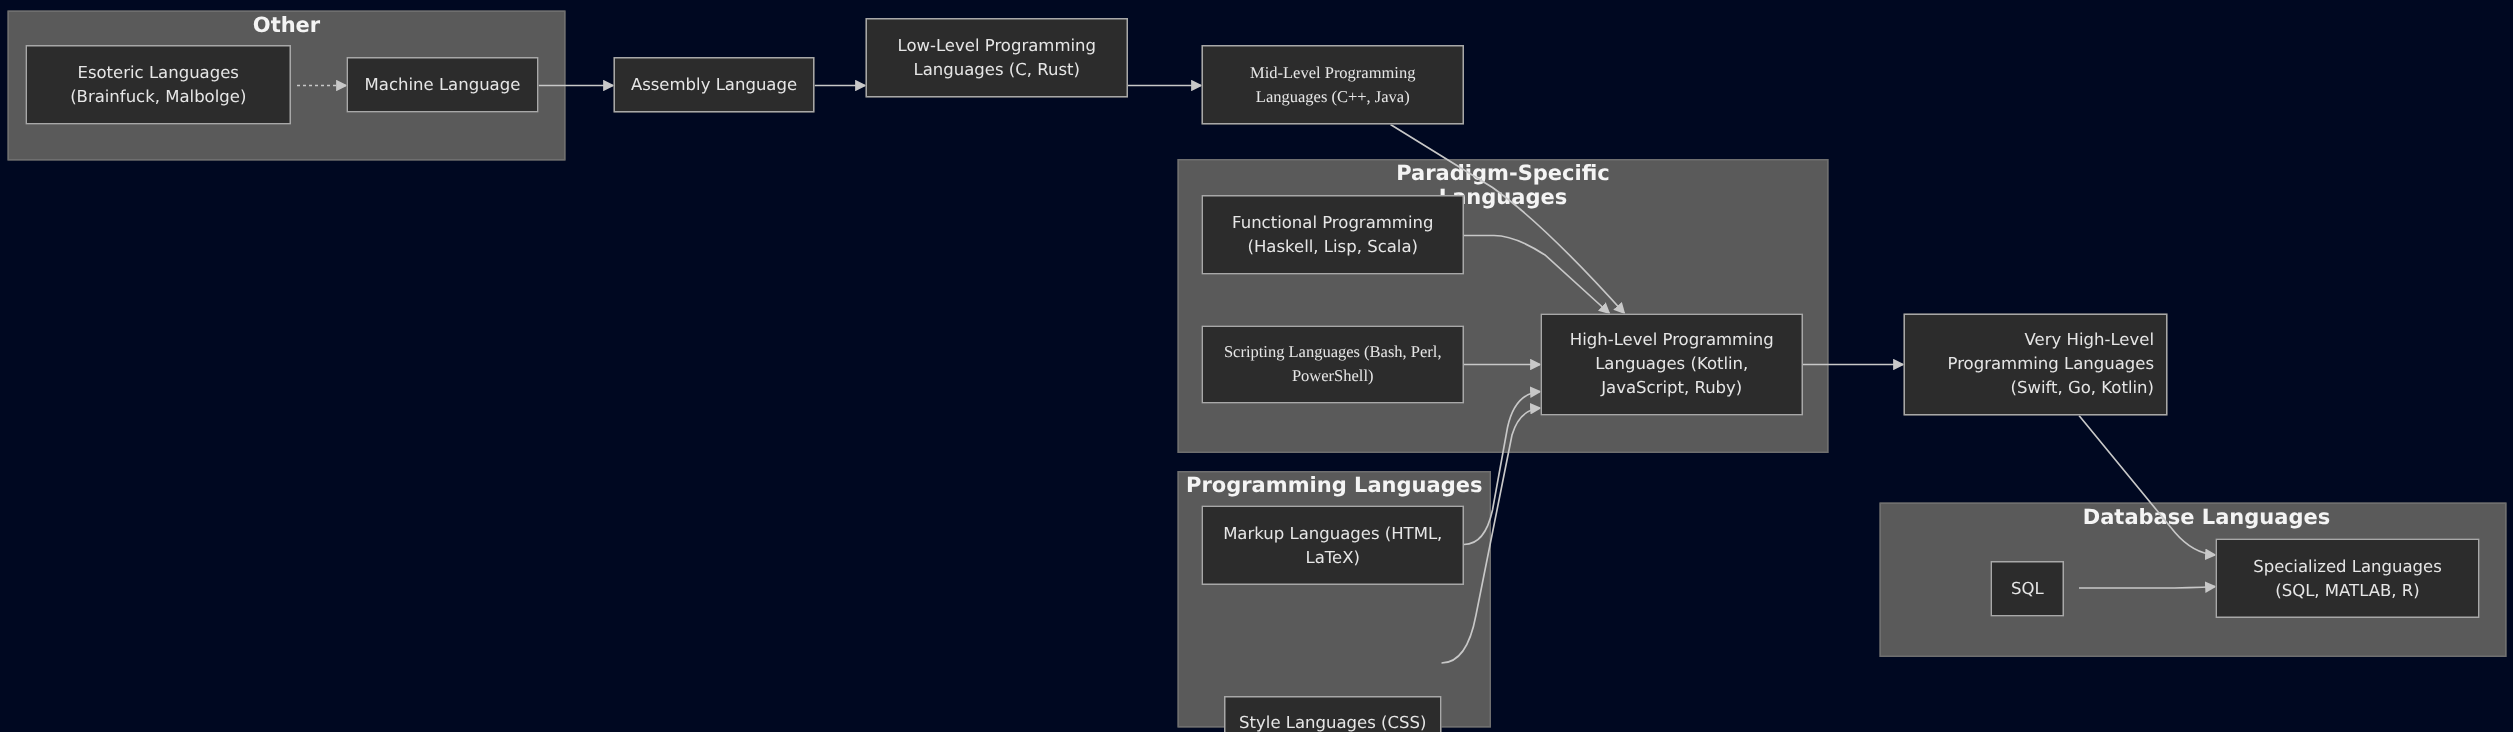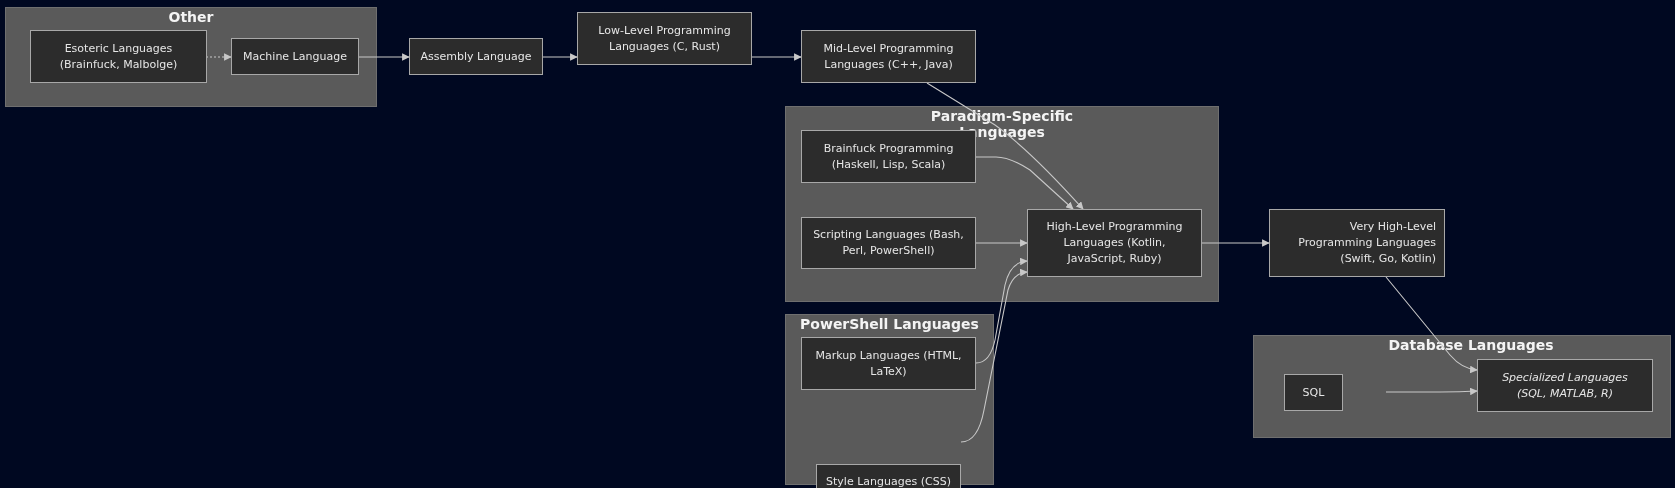--- a/index.html
+++ b/index.html
@@ -41,21 +41,21 @@
 </head>
 <body>
 
 <div class="cluster" style="left:5px;top:7px;width:372px;height:100px;">
   <div class="cluster-title" style="top:1px;">Other</div>
 </div>
 <div class="cluster" style="left:785px;top:106px;width:434px;height:196px;">
   <div class="cluster-title" style="top:1px;left:140px;right:140px;">Paradigm-Specific Languages</div>
 </div>
 <div class="cluster" style="left:785px;top:314px;width:209px;height:171px;">
-  <div class="cluster-title" style="top:1px;">PowerShell Languages</div>
+  <div class="cluster-title" style="top:1px;">Programming Languages</div>
 </div>
 <div class="cluster" style="left:1253px;top:335px;width:418px;height:103px;">
   <div class="cluster-title" style="top:1px;margin-left:18px;">Database Languages</div>
 </div>
 
 <svg class="edges" width="1675" height="488" viewBox="0 0 1675 488">
   <defs>
     <marker id="arr" viewBox="0 0 10 10" refX="9" refY="5" markerWidth="7" markerHeight="7" orient="auto">
       <path d="M0,0 L10,5 L0,10 z" style="fill:#c8c8c8;stroke:none;"></path>
     </marker>
@@ -67,25 +67,25 @@
   <path d="M927,83 L995,125 Q1030,150 1083,209" marker-end="url(#arr)"></path>
   <path d="M976,157 L996,157 Q1010,157 1030,170 L1073,209" marker-end="url(#arr)"></path>
   <path d="M976,243 L1027,243" marker-end="url(#arr)"></path>
   <path d="M976,363 Q990,363 995,340 L1005,285 Q1010,262 1027,261" marker-end="url(#arr)"></path>
   <path d="M961,442 Q978,442 984,410 L1008,290 Q1013,273 1027,272" marker-end="url(#arr)"></path>
   <path d="M1202,243 L1269,243" marker-end="url(#arr)"></path>
   <path d="M1386,277 L1450,355 Q1462,369 1477,370" marker-end="url(#arr)"></path>
   <path d="M1386,392 L1440,392 Q1460,392 1477,391" marker-end="url(#arr)"></path>
 </svg>
 
-<div class="node" style="left:30px;top:30px;width:177px;height:53px;">Esoteric Languages (Brainfuck, Malbolge)</div>
+<div class="node" style="left:17px;top:30px;width:177px;height:53px;">Esoteric Languages (Brainfuck, Malbolge)</div>
 <div class="node" style="left:231px;top:38px;width:128px;height:37px;">Machine Language</div>
 <div class="node" style="left:409px;top:38px;width:134px;height:37px;">Assembly Language</div>
 <div class="node" style="left:577px;top:12px;width:175px;height:53px;">Low-Level Programming Languages (C, Rust)</div>
-<div class="node" style="left:801px;top:30px;width:175px;height:53px;">Mid-Level Programming Languages (C++, Java)</div>
-<div class="node" style="left:801px;top:130px;width:175px;height:53px;">Brainfuck Programming (Haskell, Lisp, Scala)</div>
-<div class="node" style="left:801px;top:217px;width:175px;height:52px;">Scripting Languages (Bash, Perl, PowerShell)</div>
+<div class="node" style="left:801px;top:30px;width:175px;height:53px;font-family:Liberation Serif, serif;">Mid-Level Programming Languages (C++, Java)</div>
+<div class="node" style="left:801px;top:130px;width:175px;height:53px;">Functional Programming (Haskell, Lisp, Scala)</div>
+<div class="node" style="left:801px;top:217px;width:175px;height:52px;font-family:Liberation Serif, serif;">Scripting Languages (Bash, Perl, PowerShell)</div>
 <div class="node" style="left:1027px;top:209px;width:175px;height:68px;">High-Level Programming Languages (Kotlin, JavaScript, Ruby)</div>
 <div class="node" style="left:1269px;top:209px;width:176px;height:68px;text-align:right;">Very High-Level Programming Languages (Swift, Go, Kotlin)</div>
 <div class="node" style="left:801px;top:337px;width:175px;height:53px;">Markup Languages (HTML, LaTeX)</div>
 <div class="node" style="left:816px;top:424px;width:145px;height:36px;margin-top:40px;">Style Languages (CSS)</div>
-<div class="node" style="left:1284px;top:374px;width:59px;height:37px;">SQL</div>
-<div class="node" style="left:1477px;top:359px;width:176px;height:53px;font-style:italic;">Specialized Languages (SQL, MATLAB, R)</div>
+<div class="node" style="left:1327px;top:374px;width:49px;height:37px;">SQL</div>
+<div class="node" style="left:1477px;top:359px;width:176px;height:53px;">Specialized Languages (SQL, MATLAB, R)</div>
 
 </body></html>

